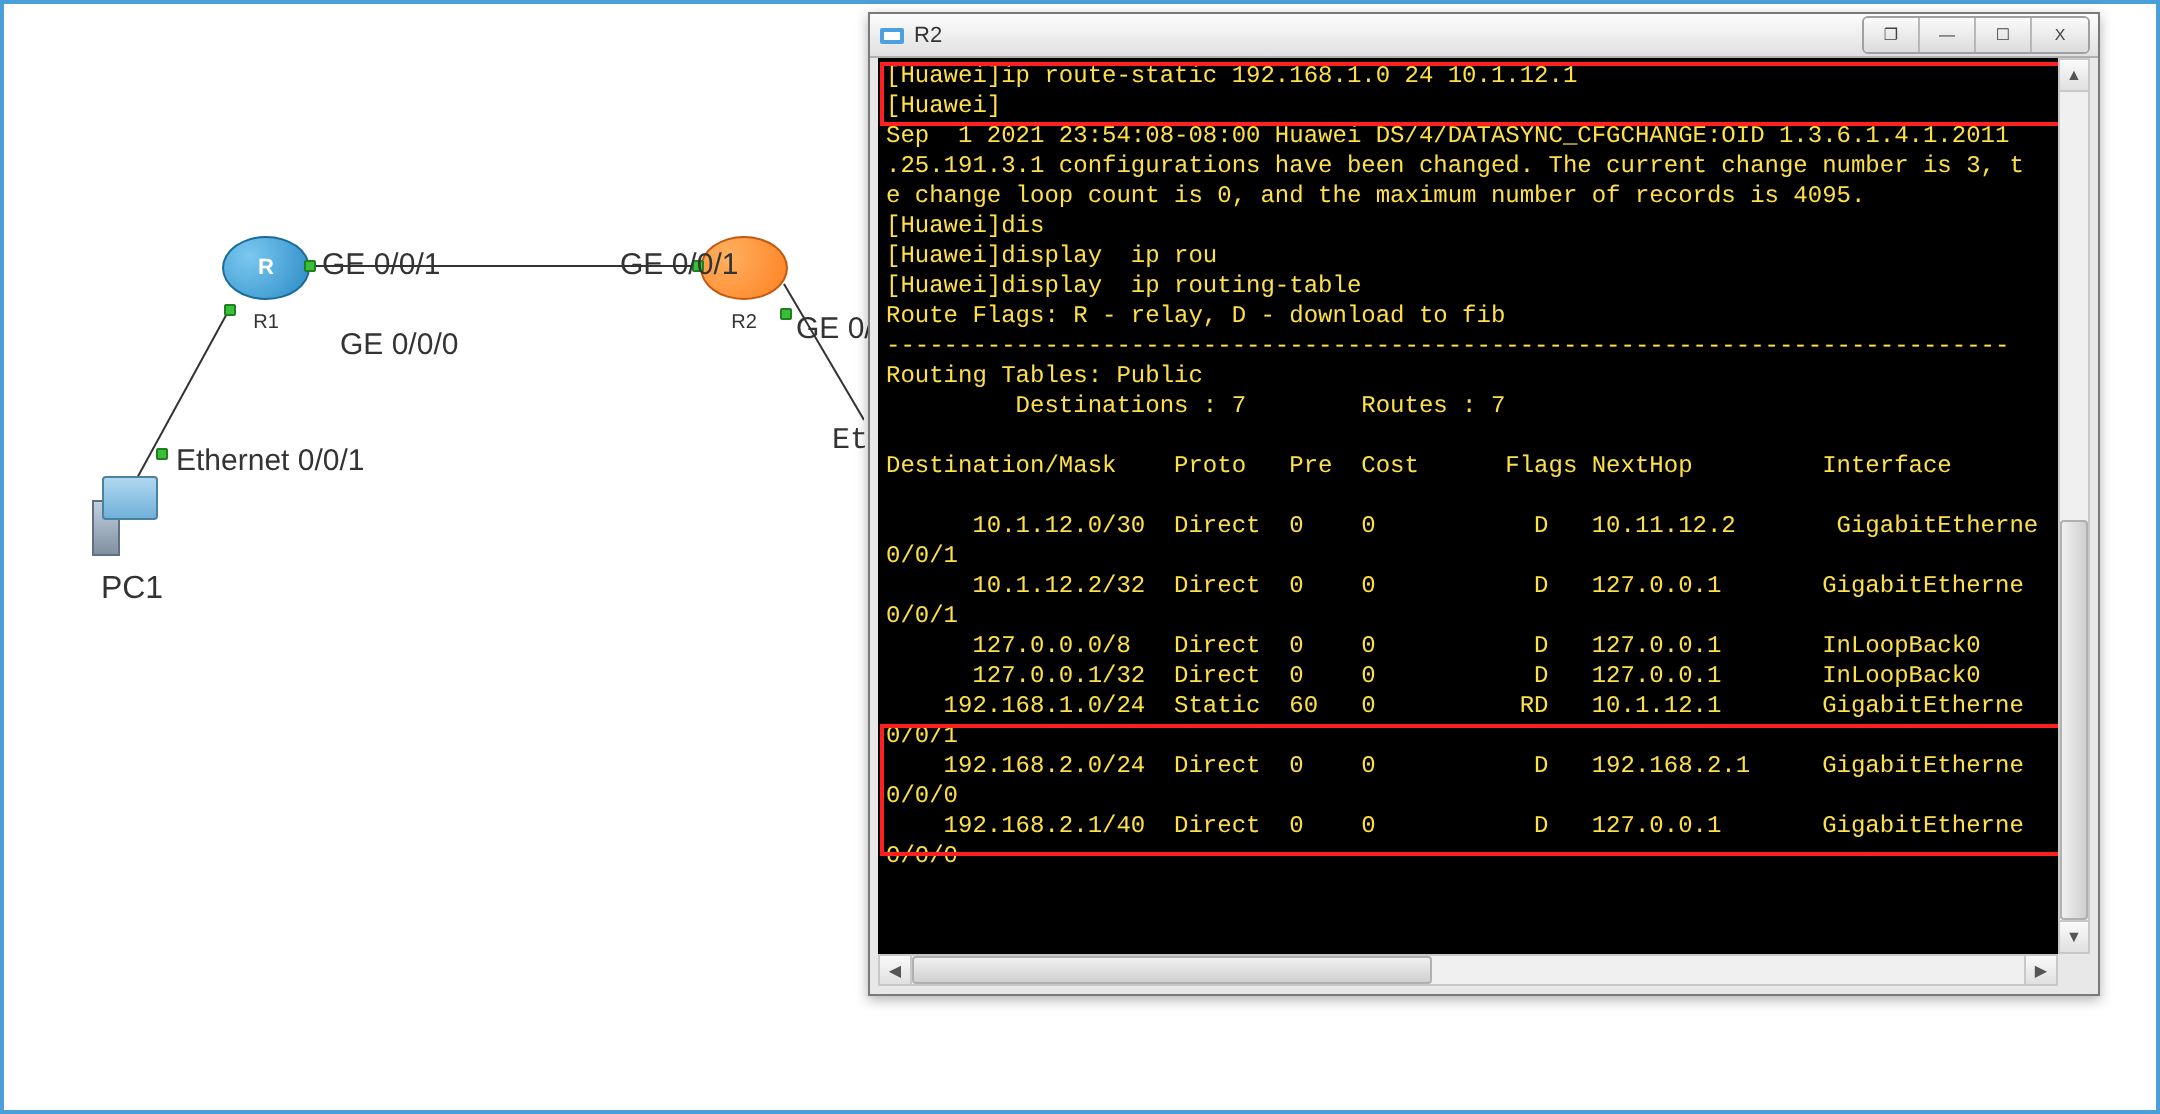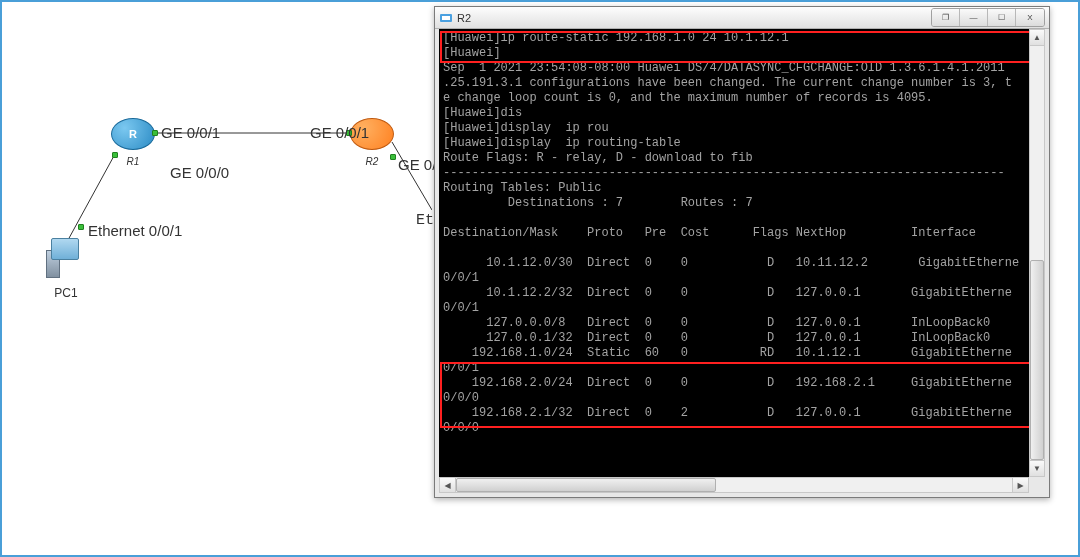--- a/index.html
+++ b/index.html
@@ -8,43 +8,43 @@
     .canvas { position: absolute; left: 0; top: 0; width: 1080px; height: 557px; border: 2px solid #4a9fd8; background: #fff; }
     
     
     .router-r1 { position: absolute; left: 109px; top: 116px; width: 44px; height: 38px; }
     .router-r2 { position: absolute; left: 348px; top: 116px; width: 44px; height: 38px; }
     .pc1 { position: absolute; left: 44px; top: 236px; width: 40px; height: 48px; }
     
     .router-body { width: 44px; height: 32px; border-radius: 22px / 16px; position: relative; }
     .router-blue { background: radial-gradient(circle at 30% 30%, #7bc8f0, #2a8ac4); border: 1px solid #1a6a9a; }
     .router-orange { background: radial-gradient(circle at 30% 30%, #ffb060, #ff8020); border: 1px solid #c05a10; }
-    .router-label { position: absolute; top: 100%; left: 50%; transform: translateX(-50%); font-size: 10px; color: #333; white-space: nowrap; font-style: italic; }
+    .router-label { position: absolute; top: 100%; left: 50%; transform: translateX(-50%); font-size: 10px; color: #333; white-space: nowrap; }
     .router-letter { position: absolute; top: 50%; left: 50%; transform: translate(-50%, -50%); color: #fff; font-weight: bold; font-size: 11px; }
     
     .pc-body { width: 38px; height: 44px; position: relative; }
     .pc-monitor { width: 28px; height: 22px; background: linear-gradient(#b0d8f0, #70b0d8); border: 1px solid #4a80a0; border-radius: 2px; position: absolute; top: 0; left: 5px; }
     .pc-tower { width: 14px; height: 28px; background: linear-gradient(#c0d0e0, #8090a0); border: 1px solid #607080; position: absolute; bottom: 4px; left: 0; }
-    .pc-label { position: absolute; top: 100%; left: 50%; transform: translateX(-50%); font-size: 12px; color: #333; }
+    .pc-label { position: absolute; top: 100%; left: 50%; transform: translateX(-50%); font-size: 16px; color: #333; }
     
     .link-label { position: absolute; font-size: 15px; color: #333; white-space: nowrap; }
     .link-dot { position: absolute; width: 6px; height: 6px; background: #3abf3a; border: 1px solid #208020; border-radius: 1px; }
     
     svg.links { position: absolute; left: 0; top: 0; width: 430px; height: 340px; pointer-events: none; }
     
     
     .term-window { position: absolute; left: 432px; top: 4px; width: 616px; height: 492px; border: 1px solid #7a7a7a; background: #e8e8e8; box-shadow: 0 2px 6px rgba(0,0,0,.3); }
     .term-titlebar { height: 22px; background: linear-gradient(#fdfdfd, #e0e0e0); border-bottom: 1px solid #b0b0b0; display: flex; align-items: center; padding: 0 4px; position: relative; }
     .term-icon { width: 14px; height: 14px; margin-right: 4px; display: inline-flex; align-items: center; justify-content: center; }
     .term-title { font-size: 11px; color: #333; flex: 1; }
     .win-group { position: absolute; right: 4px; top: 1px; display: flex; border: 1px solid #a0a0a0; border-radius: 3px; overflow: hidden; }
     .win-btn { width: 28px; height: 17px; background: linear-gradient(#fafafa, #dcdcdc); display: flex; align-items: center; justify-content: center; font-size: 8px; color: #444; border-right: 1px solid #b8b8b8; cursor: pointer; }
     .win-btn:last-child { border-right: none; }
     .term-body { position: absolute; top: 22px; left: 4px; right: 4px; bottom: 20px; background: #000; overflow: hidden; font-family: "Courier New", monospace; font-size: 12px; line-height: 15px; padding: 2px 4px; white-space: pre; }
-    .term-body .y { color: #a3a3a3; }
+    .term-body .y { color: #fde047; }
     .highlight-box { position: absolute; border: 2px solid #ff2020; pointer-events: none; }
     .hb1 { left: 5px; top: 24px; width: 602px; height: 32px; }
     .hb2 { left: 5px; top: 355px; width: 602px; height: 66px; }
     
     .scroll-h { position: absolute; left: 4px; right: 20px; bottom: 4px; height: 16px; background: #f0f0f0; border: 1px solid #c8c8c8; display: flex; }
     .scroll-h .sbtn { width: 16px; background: linear-gradient(#fafafa, #e0e0e0); border-right: 1px solid #c8c8c8; display: flex; align-items: center; justify-content: center; font-size: 8px; color: #555; cursor: pointer; }
     .scroll-h .sbtn:last-child { border-right: none; border-left: 1px solid #c8c8c8; }
     .scroll-h .track { flex: 1; position: relative; }
     .scroll-h .thumb { position: absolute; left: 0; top: 0; bottom: 0; width: 260px; background: linear-gradient(#f0f0f0, #d0d0d0); border: 1px solid #b0b0b0; border-radius: 2px; }
     .scroll-v { position: absolute; right: 4px; top: 22px; bottom: 20px; width: 16px; background: #f0f0f0; border: 1px solid #c8c8c8; display: flex; flex-direction: column; }
@@ -130,21 +130,21 @@
 <span class="y">      10.1.12.0/30  Direct  0    0           D   10.11.12.2       GigabitEtherne</span>
 <span class="y">0/0/1</span>
 <span class="y">      10.1.12.2/32  Direct  0    0           D   127.0.0.1       GigabitEtherne</span>
 <span class="y">0/0/1</span>
 <span class="y">      127.0.0.0/8   Direct  0    0           D   127.0.0.1       InLoopBack0</span>
 <span class="y">      127.0.0.1/32  Direct  0    0           D   127.0.0.1       InLoopBack0</span>
 <span class="y">    192.168.1.0/24  Static  60   0          RD   10.1.12.1       GigabitEtherne</span>
 <span class="y">0/0/1</span>
 <span class="y">    192.168.2.0/24  Direct  0    0           D   192.168.2.1     GigabitEtherne</span>
 <span class="y">0/0/0</span>
-<span class="y">    192.168.2.1/32  Direct  0    2           D   127.0.0.1       GigabitEtherne</span>
+<span class="y">    192.168.2.1/40  Direct  0    0           D   127.0.0.1       GigabitEtherne</span>
 <span class="y">0/0/0</span></div>
     <div class="highlight-box hb1"></div>
     <div class="highlight-box hb2"></div>
     <div class="scroll-v">
       <div class="sbtn">▲</div>
       <div class="track">
           <div class="thumb"></div>
         </div>
       <div class="sbtn">▼</div>
     </div>

